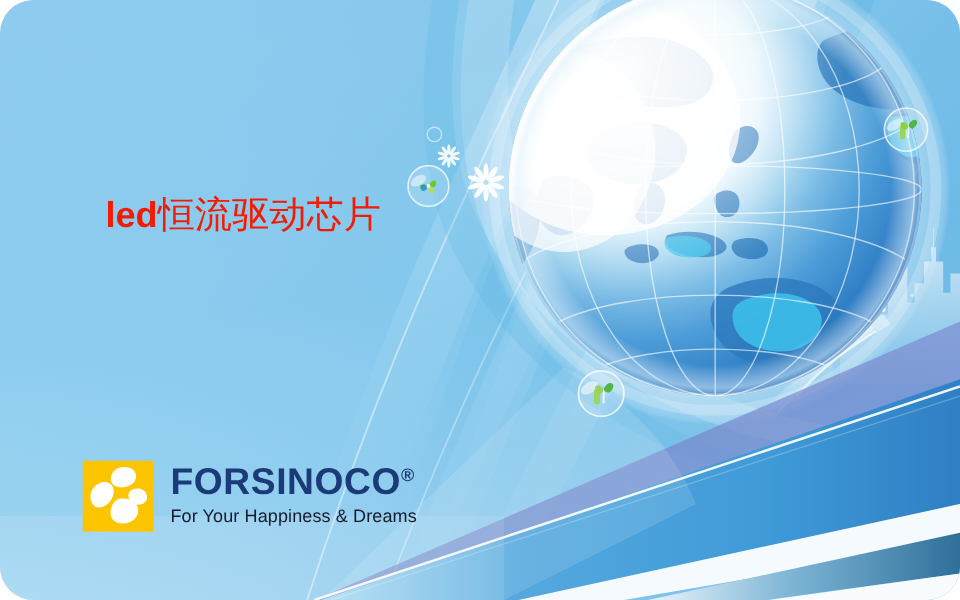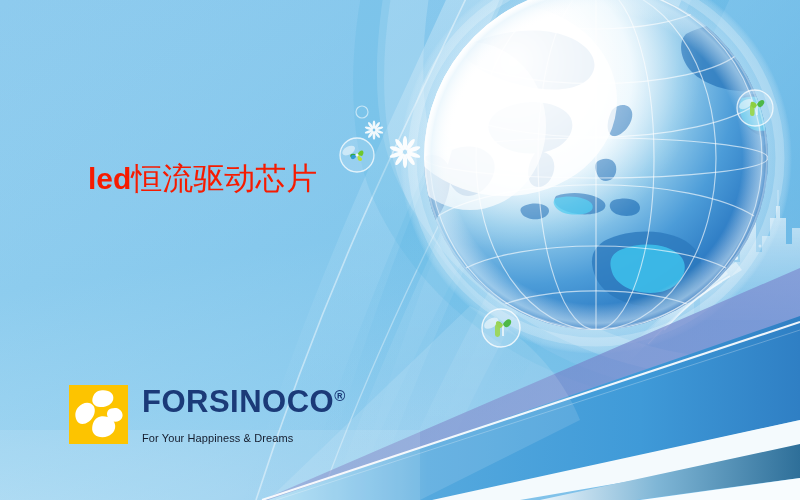--- a/index.html
+++ b/index.html
@@ -8,20 +8,21 @@
     padding: 0;
     background: #ffffff;
   }
   #stage {
     position: relative;
     width: 800px;
     height: 500px;
     overflow: hidden;
     font-family: "Liberation Sans", "DejaVu Sans", sans-serif;
     background: #e5e5e5;
+    border-radius: 28px;
   }
   .layer {
     position: absolute;
     inset: 0;
     width: 800px;
     height: 500px;
     pointer-events: none;
   }
 
   
@@ -48,21 +49,21 @@
     font-size: 30px;
   }
 
   
   #logo {
     position: absolute;
     left: 69px;
     top: 384px;
     z-index: 40;
     display: flex;
-    align-items: center;
+    align-items: flex-start;
   }
   #logo-mark {
     width: 59px;
     height: 59px;
     background: #fdc400;
     flex: 0 0 auto;
     position: relative;
   }
   #logo-words {
     margin-left: 14px;
@@ -79,23 +80,23 @@
     white-space: nowrap;
   }
   #logo-name .reg {
     font-size: 15px;
     vertical-align: super;
     letter-spacing: 0;
   }
   #logo-tagline {
     display: block;
     color: #141b2c;
-    font-size: 11px;
+    font-size: 15px;
     line-height: 1;
-    margin-top: 16px;
+    margin-top: 6px;
     white-space: nowrap;
     letter-spacing: 0.1px;
   }
 </style>
 </head>
 <body>
 
 <div id="stage">
 
   <svg class="layer" viewBox="0 0 800 500" width="800" height="500" xmlns="http://www.w3.org/2000/svg">

